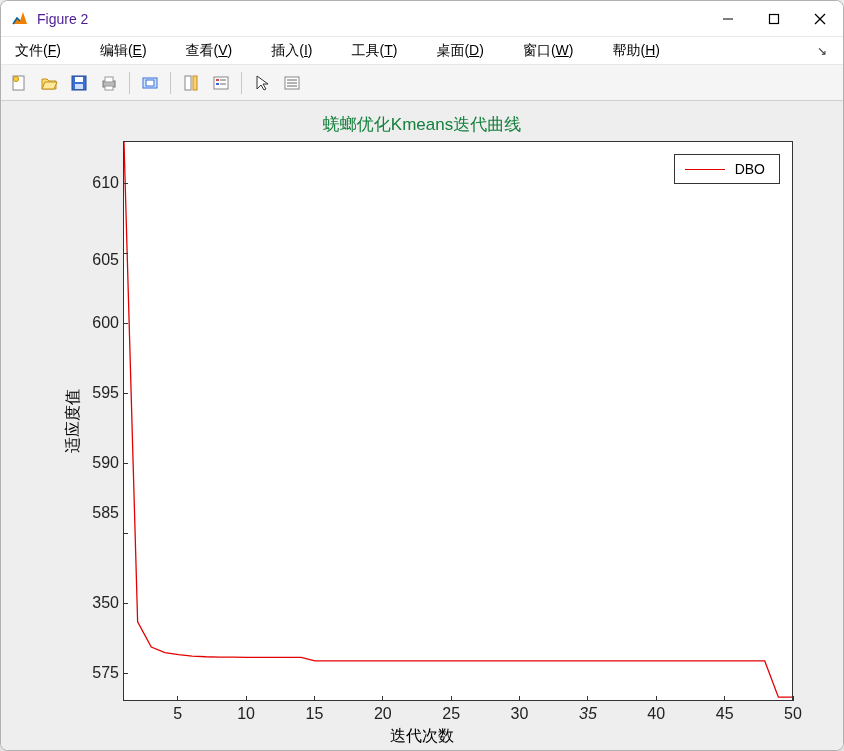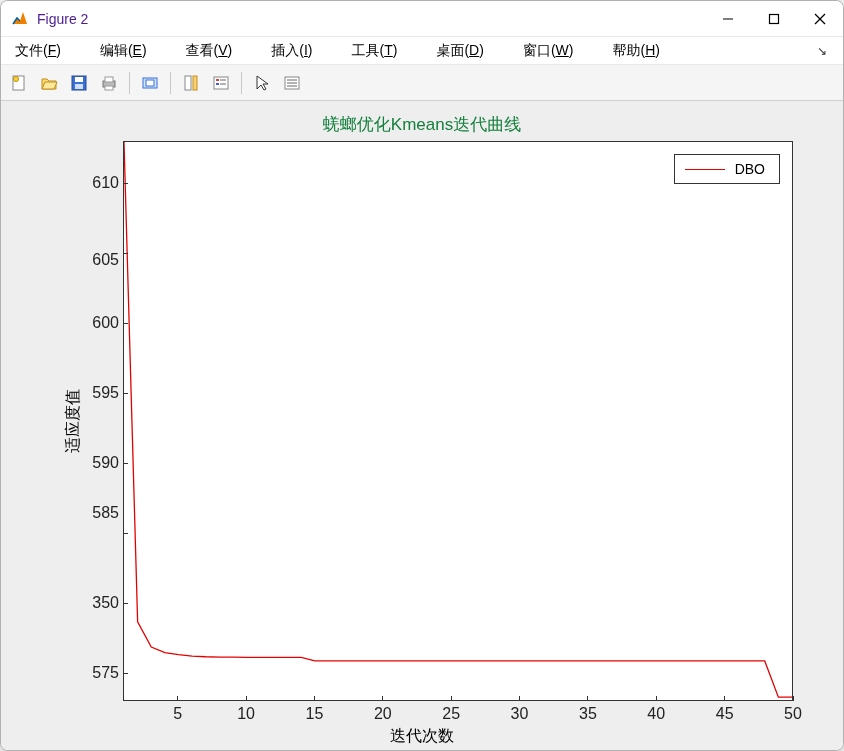--- a/index.html
+++ b/index.html
@@ -314,21 +314,21 @@
       <div class="xtick" style="left: 245.061px;">10</div>
       <div class="tick-mark" style="left: 244.561px; top: 595px; width: 1px; height: 5px;"></div>
       <div class="xtick" style="left: 313.429px;">15</div>
       <div class="tick-mark" style="left: 312.929px; top: 595px; width: 1px; height: 5px;"></div>
       <div class="xtick" style="left: 381.796px;">20</div>
       <div class="tick-mark" style="left: 381.296px; top: 595px; width: 1px; height: 5px;"></div>
       <div class="xtick" style="left: 450.163px;">25</div>
       <div class="tick-mark" style="left: 449.663px; top: 595px; width: 1px; height: 5px;"></div>
       <div class="xtick" style="left: 518.531px;">30</div>
       <div class="tick-mark" style="left: 518.031px; top: 595px; width: 1px; height: 5px;"></div>
-      <div class="xtick" style="left: 586.898px;">35</div>
+      <div class="xtick" style="left: 586.898px; font-style: italic;">35</div>
       <div class="tick-mark" style="left: 586.398px; top: 595px; width: 1px; height: 5px;"></div>
       <div class="xtick" style="left: 655.265px;">40</div>
       <div class="tick-mark" style="left: 654.765px; top: 595px; width: 1px; height: 5px;"></div>
       <div class="xtick" style="left: 723.633px;">45</div>
       <div class="tick-mark" style="left: 723.133px; top: 595px; width: 1px; height: 5px;"></div>
       <div class="xtick" style="left: 792px;">50</div>
       <div class="tick-mark" style="left: 791.5px; top: 595px; width: 1px; height: 5px;"></div>
     </div>
 
 </div>

